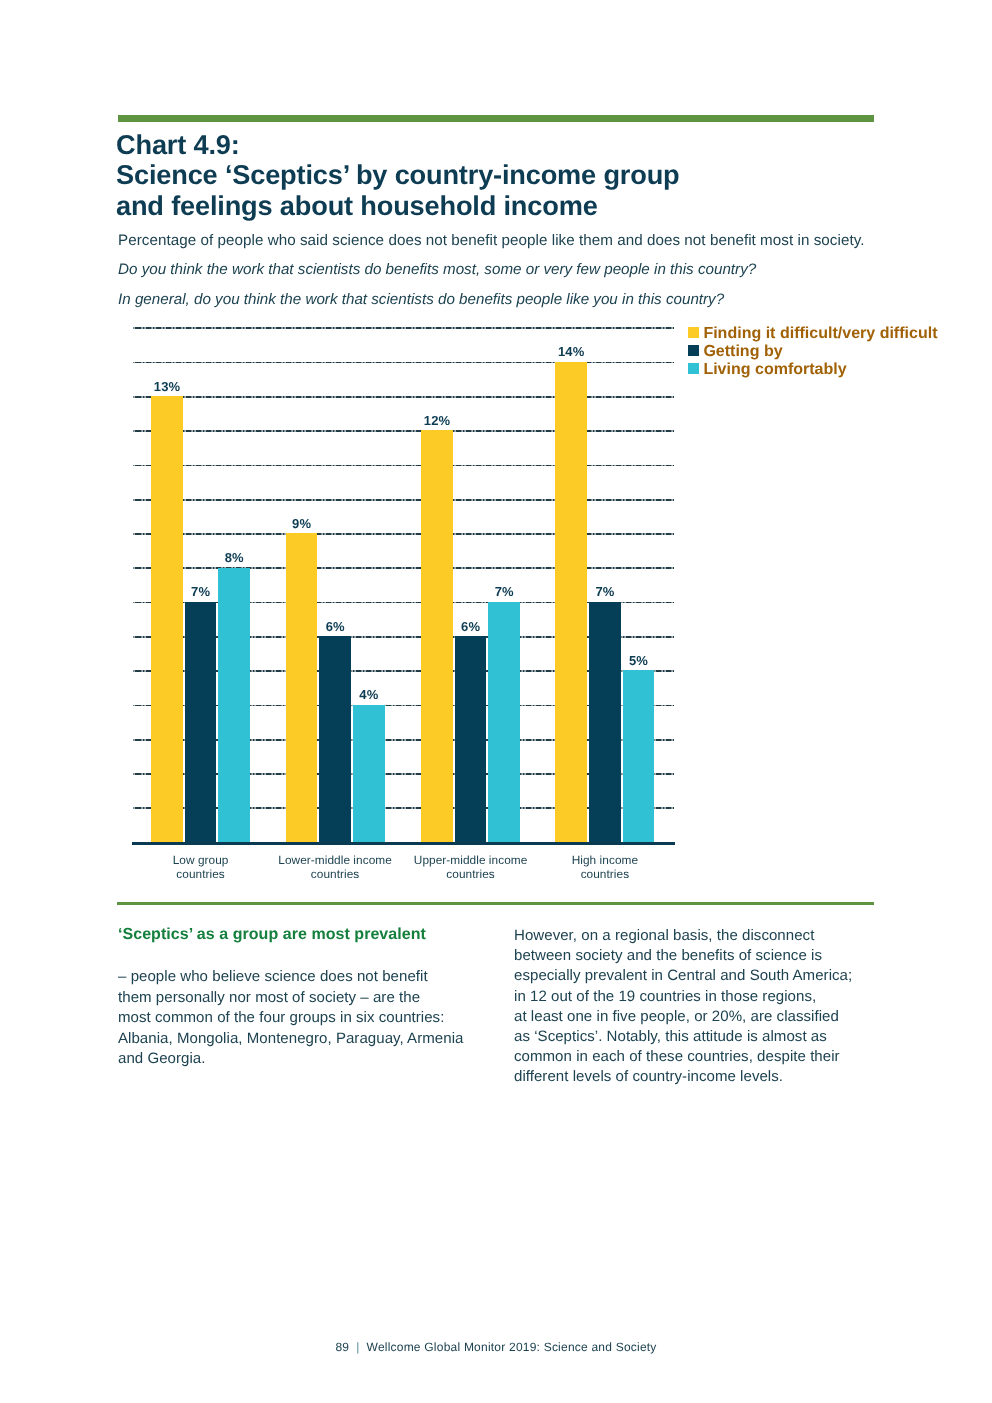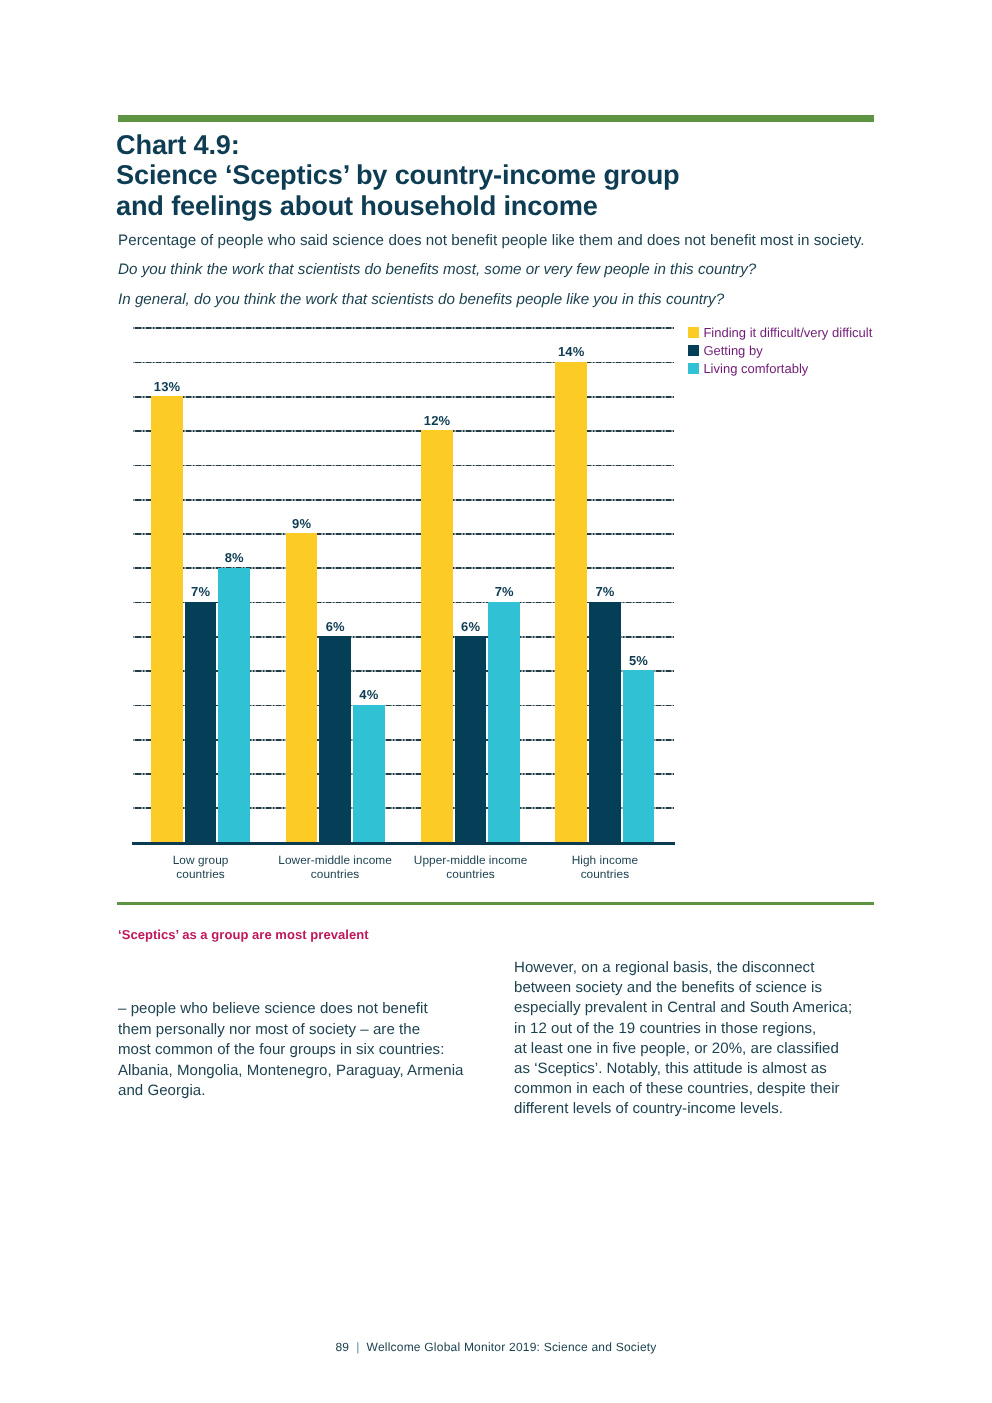--- a/index.html
+++ b/index.html
@@ -33,27 +33,27 @@
             background-position:2.6px 0;}
   .axis{position:absolute;left:132px;top:841.6px;width:542.5px;height:3.1px;background:#0b3b52;}
   .bar{position:absolute;}
   .blabel{position:absolute;font-size:13px;font-weight:bold;color:#0d3c53;
           text-align:center;letter-spacing:0.1px;}
   .xlabel{position:absolute;font-size:11.85px;color:#1d4250;text-align:center;line-height:14.6px;letter-spacing:0.05px;}
 
   .legend{position:absolute;left:688.2px;top:325.2px;}
   .legrow{position:relative;height:18.1px;}
   .legsw{position:absolute;left:0;top:1.7px;width:11.1px;height:11.2px;}
-  .legtx{position:absolute;left:15.2px;top:-0.6px;font-size:13px;color:#701a75;white-space:nowrap;letter-spacing:0.01px;}
+  .legtx{position:absolute;left:15.2px;top:-0.6px;font-size:16px;color:#a16207;white-space:nowrap;letter-spacing:0.01px;font-weight:bold;}
 
   
-  .colhead{position:absolute;left:118px;top:925px;width:400px;font-size:13px;
-           line-height:20.0px;font-weight:bold;color:#be185d;letter-spacing:0.05px;}
+  .colhead{position:absolute;left:118px;top:925px;width:400px;font-size:16px;
+           line-height:20.0px;font-weight:bold;color:#15803d;letter-spacing:0.05px;}
   .colhead div{white-space:nowrap;}
-  .colbody{position:absolute;font-size:15.05px;line-height:20.55px;color:#1d4250;letter-spacing:0.04px;margin-top:32px;}
+  .colbody{position:absolute;font-size:15.05px;line-height:20.55px;color:#1d4250;letter-spacing:0.04px;}
   .colbody div{white-space:nowrap;}
   #colL{left:118px;top:967px;width:400px;}
   #colR{left:514px;top:926px;width:400px;line-height:20.17px;}
 
   .footer{position:absolute;left:0;top:1340px;width:992px;text-align:center;
           font-size:12.0px;color:#1d4250;letter-spacing:0.22px;}
   .footer span.sep{display:inline-block;padding:0 7px;color:#5b8a9c;}
 </style>
 </head>
 <body>

